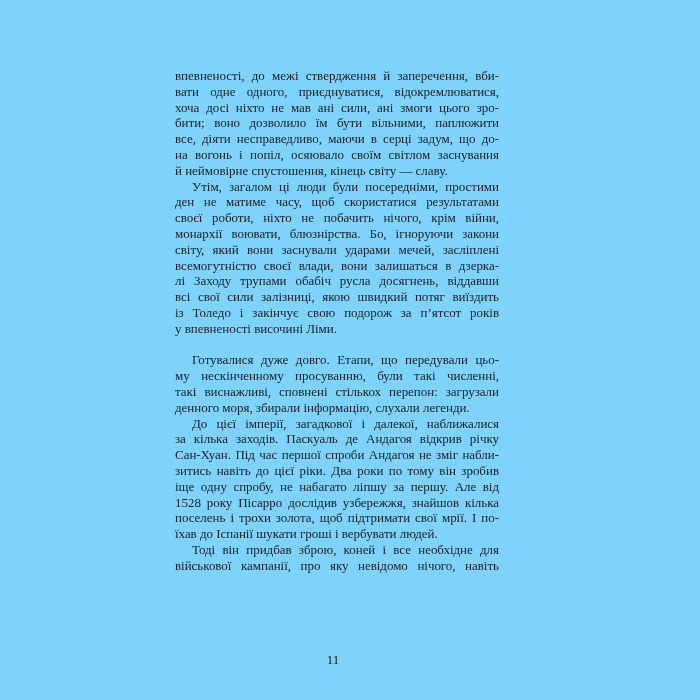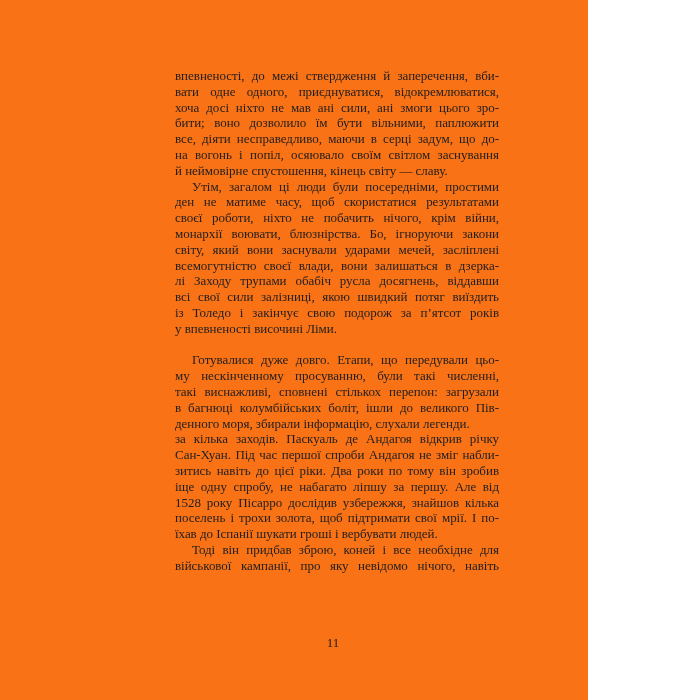--- a/index.html
+++ b/index.html
@@ -11,22 +11,22 @@
       width: 700px;
       height: 700px;
       position: relative;
       overflow: hidden;
       font-family: "Liberation Serif", "DejaVu Serif", serif;
       color: #1f1d1e;
     }
     .page {
       position: absolute;
       left: 0; top: 0;
-      width: 588px; height: 700px;
-      background: #f97316;
+      width: 700px; height: 700px;
+      background: #7dd3fc;
     }
     .text-block {
       position: absolute;
       left: 175px;
       top: 68px;
       width: 324px;
       font-size: 13px;
       letter-spacing: -0.03px;
     }
     .paragraph { margin: 0; padding: 0; }
@@ -39,21 +39,21 @@
     }
     .line.last {
       text-align: right;
       text-align-last: left;
     }
     .line.indent { padding-left: 17px; }
     .blank-line { height: 15.8px; }
     .page-number {
       position: absolute;
       left: 301px;
-      top: 635px;
+      top: 652px;
       width: 64px;
       text-align: center;
       font-size: 13px;
       line-height: 16px;
     }
   </style>
 </head>
 <body>
 
 <div class="page">
@@ -81,25 +81,25 @@
       <div class="line">із Толедо і закінчує свою подорож за п’ятсот років</div>
       <div class="line last">у впевненості височині Ліми.</div>
     </div>
 
     <div class="blank-line"></div>
 
     <div class="paragraph">
       <div class="line indent">Готувалися дуже довго. Етапи, що передували цьо-</div>
       <div class="line">му нескінченному просуванню, були такі численні,</div>
       <div class="line">такі виснажливі, сповнені стількох перепон: загрузали</div>
-      <div class="line">в багнюці колумбійських боліт, ішли до великого Пів-</div>
       <div class="line last">денного моря, збирали інформацію, слухали легенди.</div>
     </div>
 
     <div class="paragraph">
+      <div class="line indent">До цієї імперії, загадкової і далекої, наближалися</div>
       <div class="line">за кілька заходів. Паскуаль де Андагоя відкрив річку</div>
       <div class="line">Сан-Хуан. Під час першої спроби Андагоя не зміг набли-</div>
       <div class="line">зитись навіть до цієї ріки. Два роки по тому він зробив</div>
       <div class="line">іще одну спробу, не набагато ліпшу за першу. Але від</div>
       <div class="line">1528 року Пісарро дослідив узбережжя, знайшов кілька</div>
       <div class="line">поселень і трохи золота, щоб підтримати свої мрії. І по-</div>
       <div class="line last">їхав до Іспанії шукати гроші і вербувати людей.</div>
     </div>
 
     <div class="paragraph">

